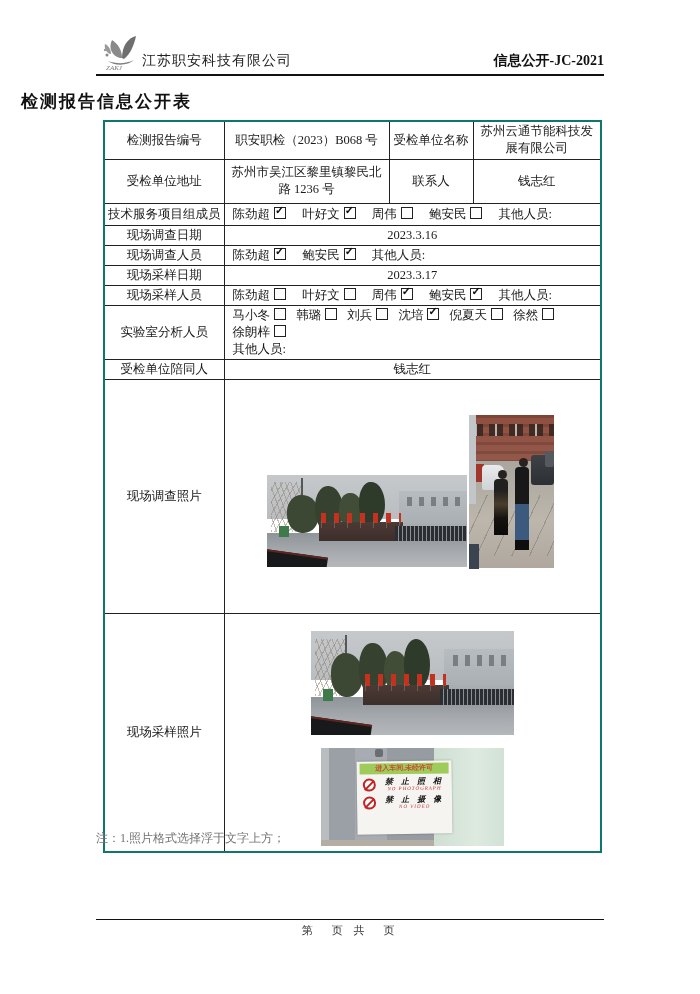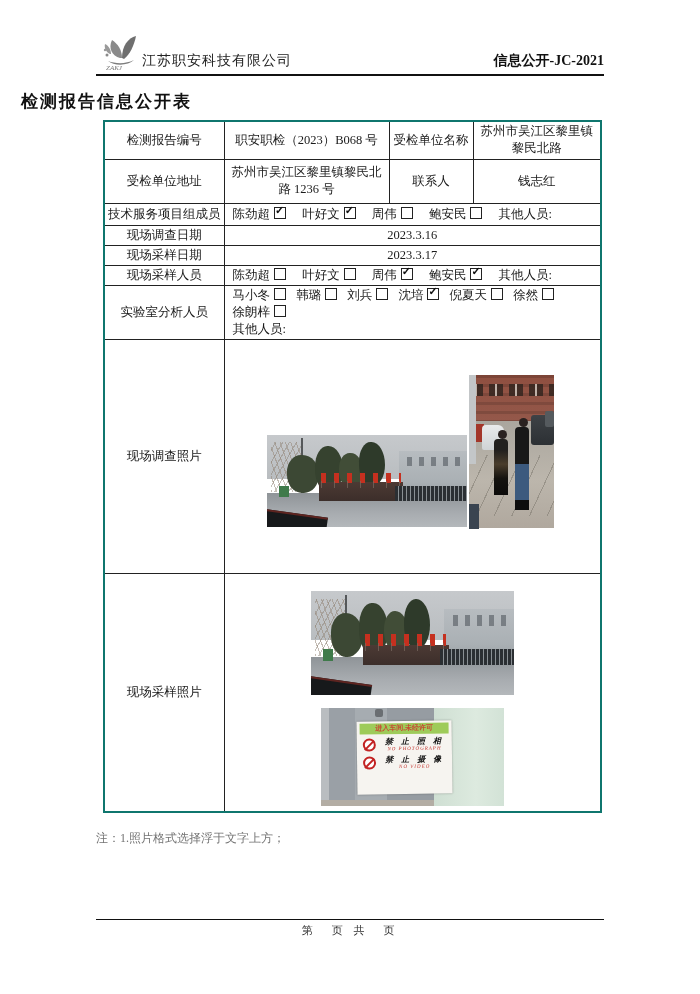--- a/index.html
+++ b/index.html
@@ -149,21 +149,21 @@
         <col style="width:165px">
         <col style="width:84px">
         <col style="width:128px">
       </colgroup>
 
     <tbody>
         <tr style="height:38px">
       <td class="lbl">检测报告编号</td>
       <td class="val-c">职安职检（2023）B068 号</td>
       <td class="lbl">受检单位名称</td>
-      <td class="val-c">苏州市吴江区黎里镇黎民北路</td>
+      <td class="val-c">苏州云通节能科技发展有限公司</td>
     </tr>
 
     <tr style="height:44px">
       <td class="lbl">受检单位地址</td>
       <td class="val-c">苏州市吴江区黎里镇黎民北路 1236 号</td>
       <td class="lbl">联系人</td>
       <td class="val-c">钱志红</td>
     </tr>
 
     <tr style="height:22px">
@@ -175,20 +175,28 @@
         <span class="member"><span>鲍安民</span><span class="cb"></span></span>
         <span>其他人员:</span>
       </td>
     </tr>
 
     <tr style="height:19px">
       <td class="lbl">现场调查日期</td>
       <td class="val-c" colspan="3">2023.3.16</td>
     </tr>
 
+    <tr style="height:19px">
+      <td class="lbl">现场调查人员</td>
+      <td class="val-l" colspan="3">
+        <span class="member"><span>陈劲超</span><span class="cb checked"></span></span>
+        <span class="member"><span>鲍安民</span><span class="cb checked"></span></span>
+        <span>其他人员:</span>
+      </td>
+    </tr>
 
     <tr style="height:19px">
       <td class="lbl">现场采样日期</td>
       <td class="val-c" colspan="3">2023.3.17</td>
     </tr>
 
     <tr style="height:20px">
       <td class="lbl">现场采样人员</td>
       <td class="val-l" colspan="3">
         <span class="member"><span>陈劲超</span><span class="cb"></span></span>
@@ -208,20 +216,24 @@
           <span class="member-sm"><span>刘兵</span><span class="cb"></span></span>
           <span class="member-sm"><span>沈培</span><span class="cb checked"></span></span>
           <span class="member-sm"><span>倪夏天</span><span class="cb"></span></span>
           <span class="member-sm"><span>徐然</span><span class="cb"></span></span>
           <span class="member-sm"><span>徐朗梓</span><span class="cb"></span></span>
         </div>
         <div>其他人员:</div>
       </td>
     </tr>
 
+    <tr style="height:19px">
+      <td class="lbl">受检单位陪同人</td>
+      <td class="val-c" colspan="3">钱志红</td>
+    </tr>
 
     <tr style="height:234px">
       <td class="lbl">现场调查照片</td>
       <td class="photocell" colspan="3">
 
         <div class="photo photo-gate" style="left:42px;top:95px;width:200px;height:92px;">
           <div class="sky"></div>
           <div class="road"></div>
           <div class="baretree"></div>
           <div class="pole"></div>

